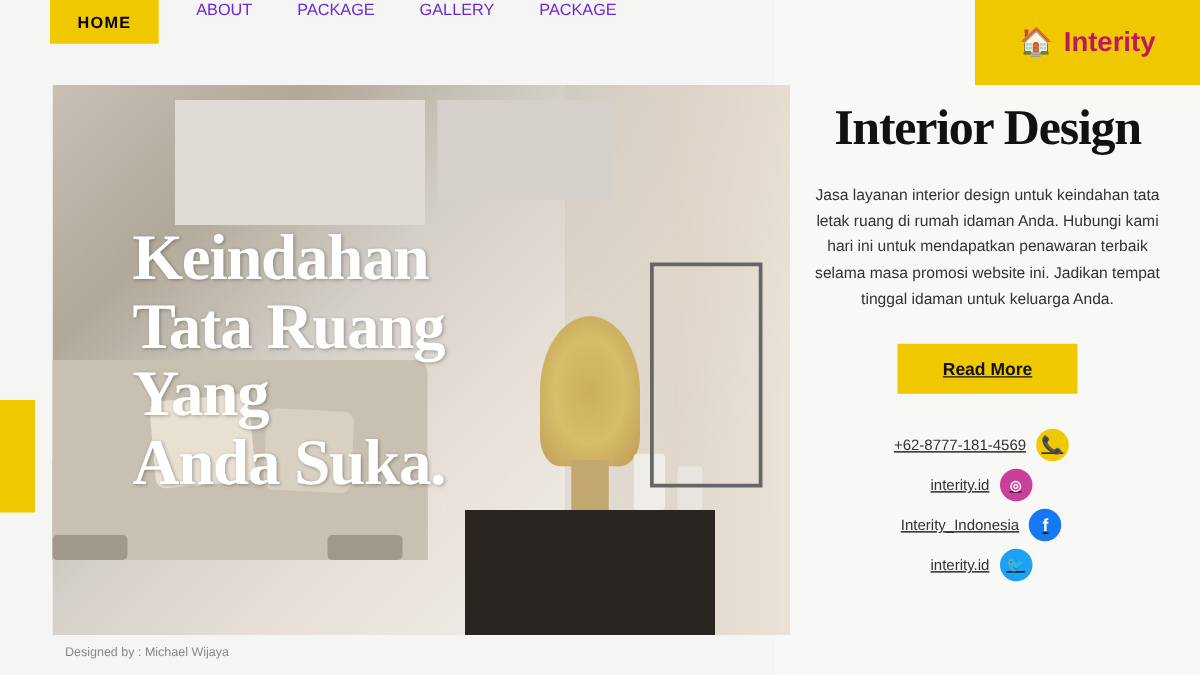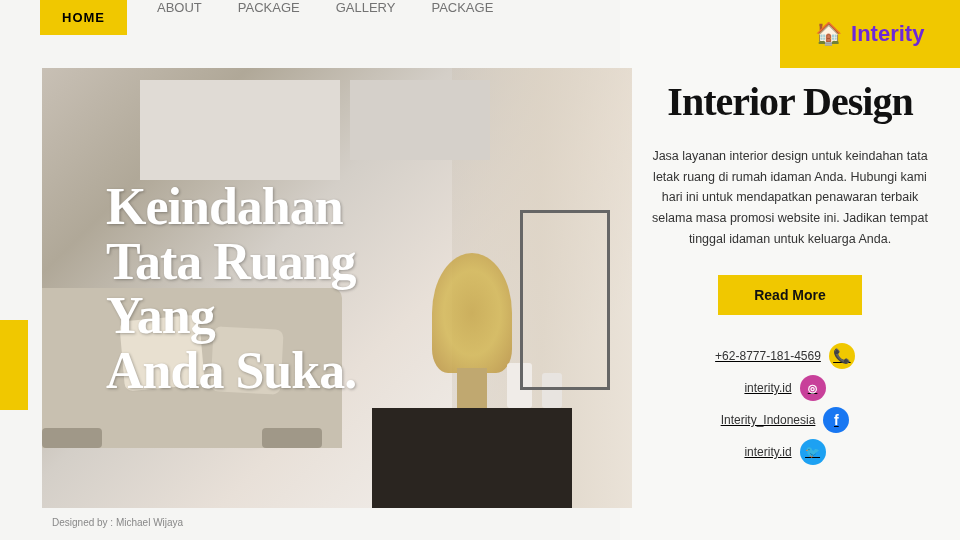--- a/index.html
+++ b/index.html
@@ -34,42 +34,42 @@
     }
     .nav-links {
       display: flex;
       gap: 36px;
       margin-left: 30px;
       list-style: none;
     }
     .nav-links li {
       font-family: Arial, sans-serif;
       font-size: 13px;
-      color: #737373;
+      color: #6d28d9;
       cursor: pointer;
     }
 
     
     .logo-box {
       position: absolute;
       top: 0; right: 0;
       width: 180px;
       height: 68px;
       background: #f0c800;
       display: flex;
       align-items: center;
       justify-content: center;
       gap: 8px;
       z-index: 10;
     }
     .logo-text {
       font-family: Arial, sans-serif;
       font-size: 22px;
       font-weight: 700;
-      color: #6d28d9;
+      color: #be185d;
     }
     .logo-icon {
       font-size: 22px;
     }
 
     
     .yellow-left {
       position: absolute;
       left: 0;
       top: 320px;
@@ -320,20 +320,21 @@
     .read-more-btn {
       background: #f0c800;
       border: none;
       padding: 12px 36px;
       font-family: Arial, sans-serif;
       font-size: 14px;
       font-weight: 700;
       color: #111;
       cursor: pointer;
       margin-bottom: 28px;
+      text-decoration: underline;
     }
 
     
     .social-links {
       width: 100%;
       display: flex;
       flex-direction: column;
       gap: 6px;
       align-items: center;
       padding-right: 10px;

